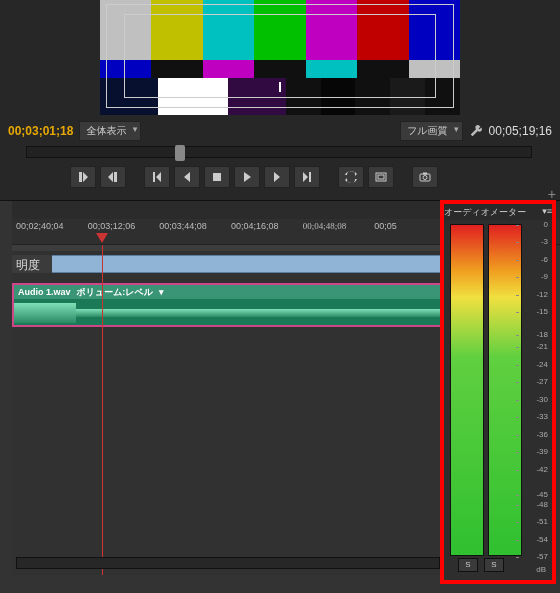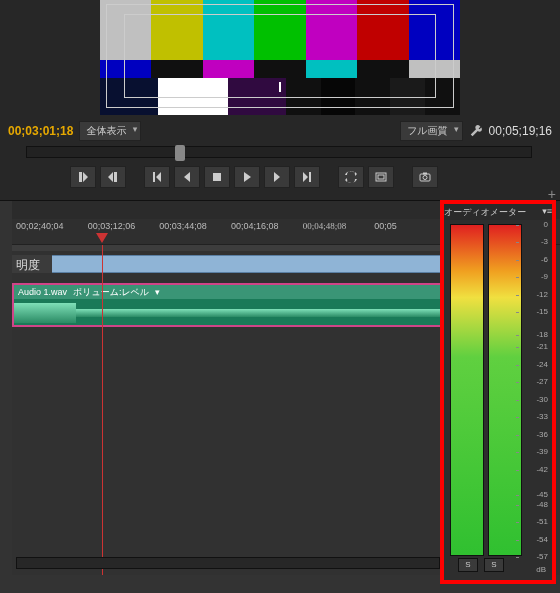--- a/index.html
+++ b/index.html
@@ -41,21 +41,21 @@
   .ruler { height: 26px; background: #2f2f2f; position: relative; border-bottom:1px solid #212121;}
   .ruler .marks { position:absolute; left:0; top:0; width:430px; height:100%; }
   .ruler .tc { position:absolute; top:2px; font-size:9px; color:#bbb; }
   .ruler .play-caret { position:absolute; top:14px; width:12px; height:12px; }
   .ruler .play-caret svg { fill:#c33; }
 
   .tracks-area { position: relative; height: 330px; background:#313131;}
   .work-bar { position:absolute; left:0; top:0; width:430px; height:6px; background:#3d3d3d;}
   .video-track-header { position:absolute; left:0; top:10px; width:40px; height:18px; background:#3b3b3b; font-size:12px; padding:2px 4px; color:#ddd; }
   .video-clip { position:absolute; left:0; top:10px; width:430px; height:18px; background:#8fb4d6; border:1px solid #5a7fa3; }
-  .audio-clip { position:absolute; left:0; top:38px; width:430px; height:44px; background:#1a7a58; border:2px solid #d04488; }
+  .audio-clip { position:absolute; left:0; top:38px; width:430px; height:44px; background:#1a7a58; border:2px solid #d04488;font-weight:bold; }
   .audio-clip .title-bar { height:14px; background:#3a9576; color:#fff; font-size:9px; padding:1px 4px; display:flex; gap:6px; align-items:center;}
   .audio-wave { position:relative; height:28px; overflow:hidden;}
   .audio-wave .wave-seg { position:absolute; top:4px; height:20px; background:linear-gradient(#7fe0b8,#2a8a64);}
   .playhead-line { position:absolute; top:0; bottom:0; width:1px; background:#c33; }
 
   .h-scroll { position:absolute; left:4px; bottom:6px; width:424px; height:12px; background:#272727; border:1px solid #111;}
 
   
   .meter-panel { position:absolute; right:4px; top:200px; width:116px; height:384px; border:4px solid #f00; background:#2e2e2e; }
   .meter-header { height:16px; background:#2a2a2a; font-size:9px; color:#ccc; padding:2px 0; display:flex; justify-content:space-between;}

